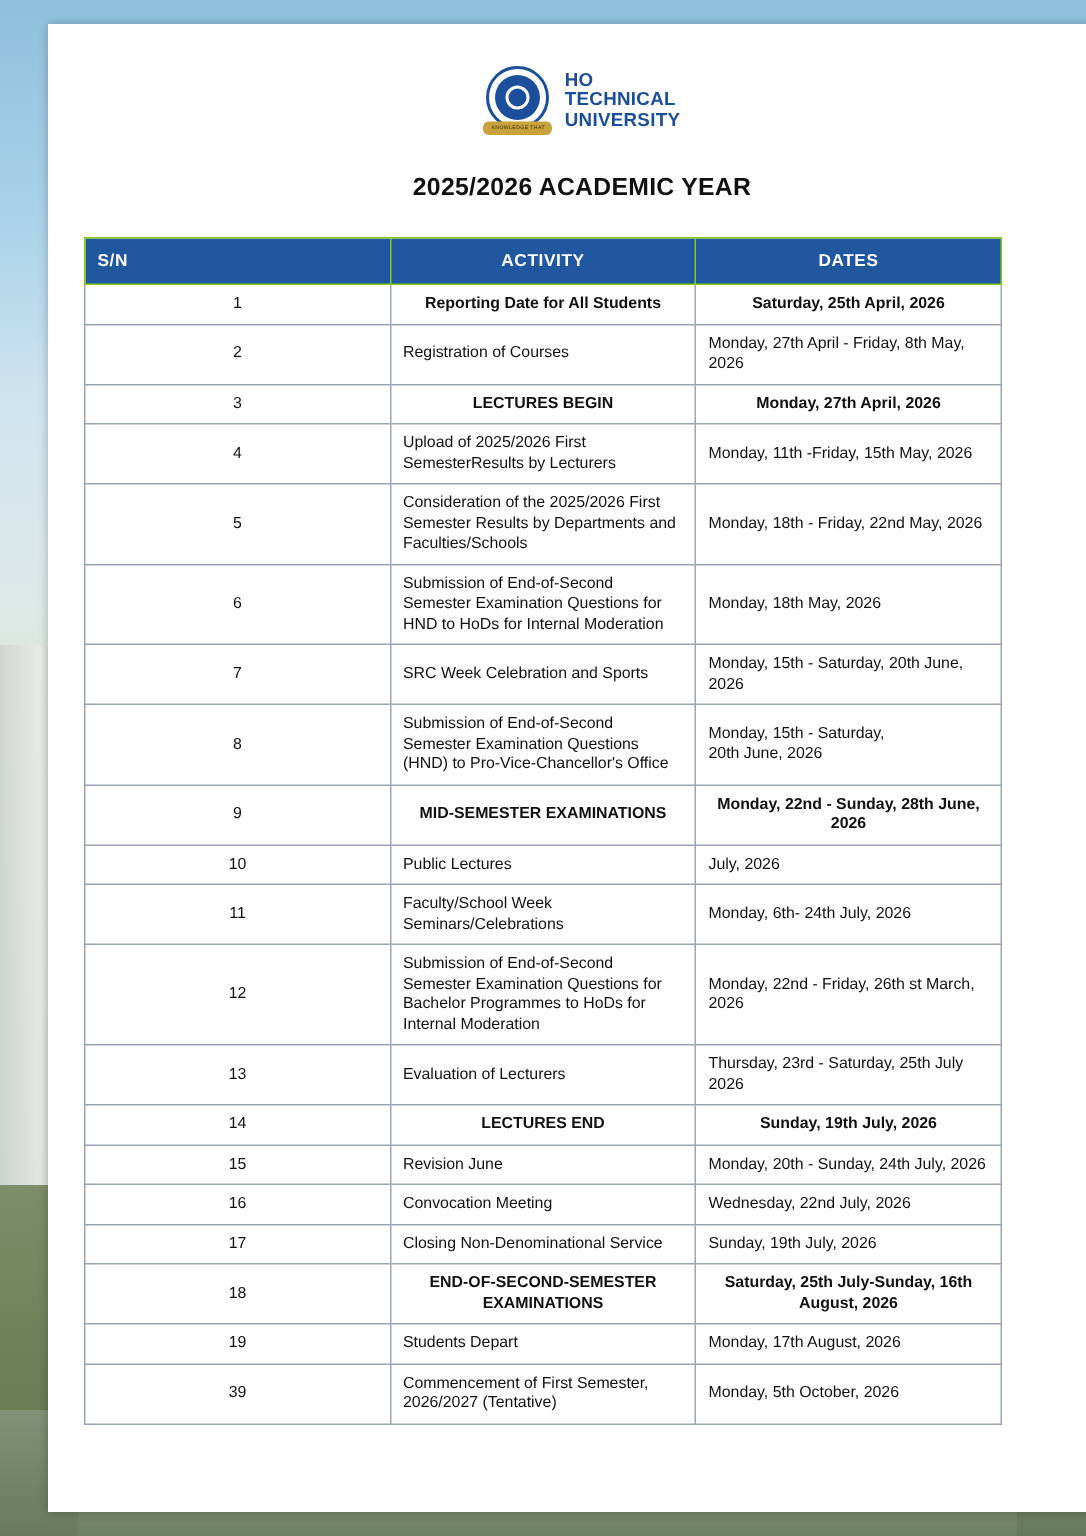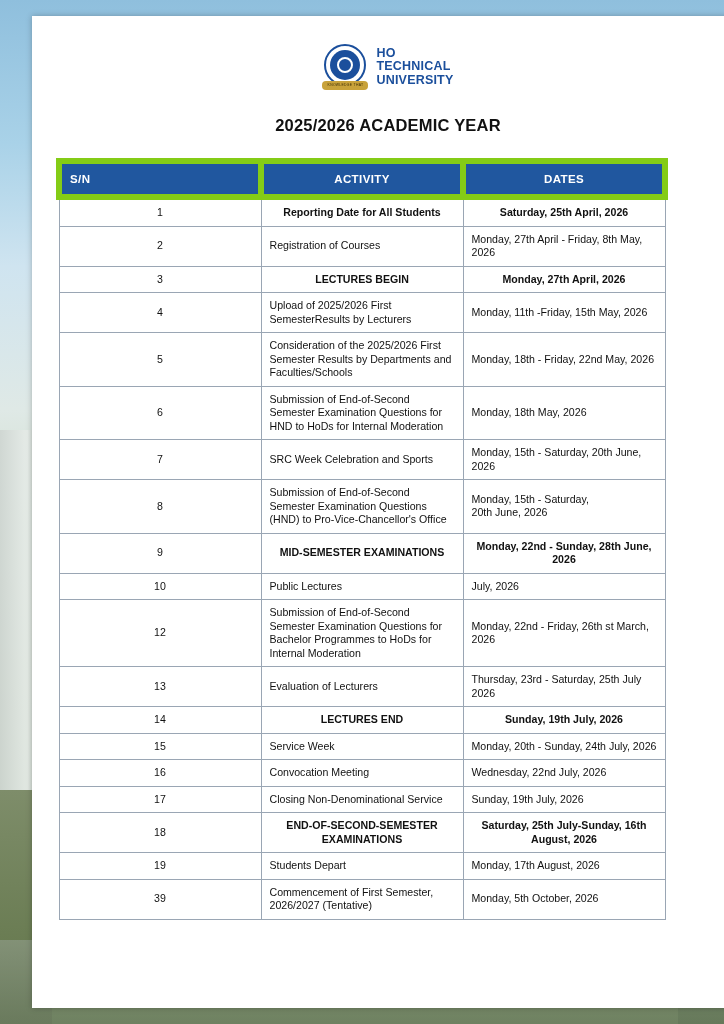--- a/index.html
+++ b/index.html
@@ -171,21 +171,21 @@
     width: 612px;
     table-layout: fixed;
   }
   table.cal th {
     background: #20579f;
     color: #ffffff;
     font-size: 11.5px;
     font-weight: bold;
     letter-spacing: .4px;
     padding: 9px 6px;
-    border: 6px solid #84cc16;
+    border: 1px solid #84cc16;
     text-align: center;
   }
   table.cal th.sn {
     text-align: left;
     padding-left: 8px;
   }
   table.cal td {
     border: 1px solid #9aa6b4;
     font-size: 10.6px;
     color: #111;
@@ -298,37 +298,42 @@
             <td class="c-sn">9</td>
             <td class="c-act">MID-SEMESTER EXAMINATIONS</td>
             <td class="c-date" style="white-space: pre-line;">Monday, 22nd - Sunday, 28th June, 2026</td>
           </tr>
           <tr>
             <td class="c-sn">10</td>
             <td class="c-act">Public Lectures</td>
             <td class="c-date" style="white-space: pre-line;">July, 2026</td>
           </tr>
           <tr>
+            <td class="c-sn">11</td>
+            <td class="c-act">Faculty/School Week Seminars/Celebrations</td>
+            <td class="c-date" style="white-space: pre-line;">Monday, 6th- 24th July, 2026</td>
+          </tr>
+          <tr>
             <td class="c-sn">12</td>
             <td class="c-act">Submission of End-of-Second Semester Examination Questions for Bachelor Programmes to HoDs for Internal Moderation</td>
             <td class="c-date" style="white-space: pre-line;">Monday, 22nd - Friday, 26th st March, 2026</td>
           </tr>
           <tr>
             <td class="c-sn">13</td>
             <td class="c-act">Evaluation of Lecturers</td>
             <td class="c-date" style="white-space: pre-line;">Thursday, 23rd - Saturday, 25th July 2026</td>
           </tr>
           <tr class="bold">
             <td class="c-sn">14</td>
             <td class="c-act">LECTURES END</td>
             <td class="c-date" style="white-space: pre-line;">Sunday, 19th July, 2026</td>
           </tr>
           <tr>
             <td class="c-sn">15</td>
-            <td class="c-act">Service Week</td>
+            <td class="c-act">Revision June</td>
             <td class="c-date" style="white-space: pre-line;">Monday, 20th - Sunday, 24th July, 2026</td>
           </tr>
           <tr>
             <td class="c-sn">16</td>
             <td class="c-act">Convocation Meeting</td>
             <td class="c-date" style="white-space: pre-line;">Wednesday, 22nd July, 2026</td>
           </tr>
           <tr>
             <td class="c-sn">17</td>
             <td class="c-act">Closing Non-Denominational Service</td>

